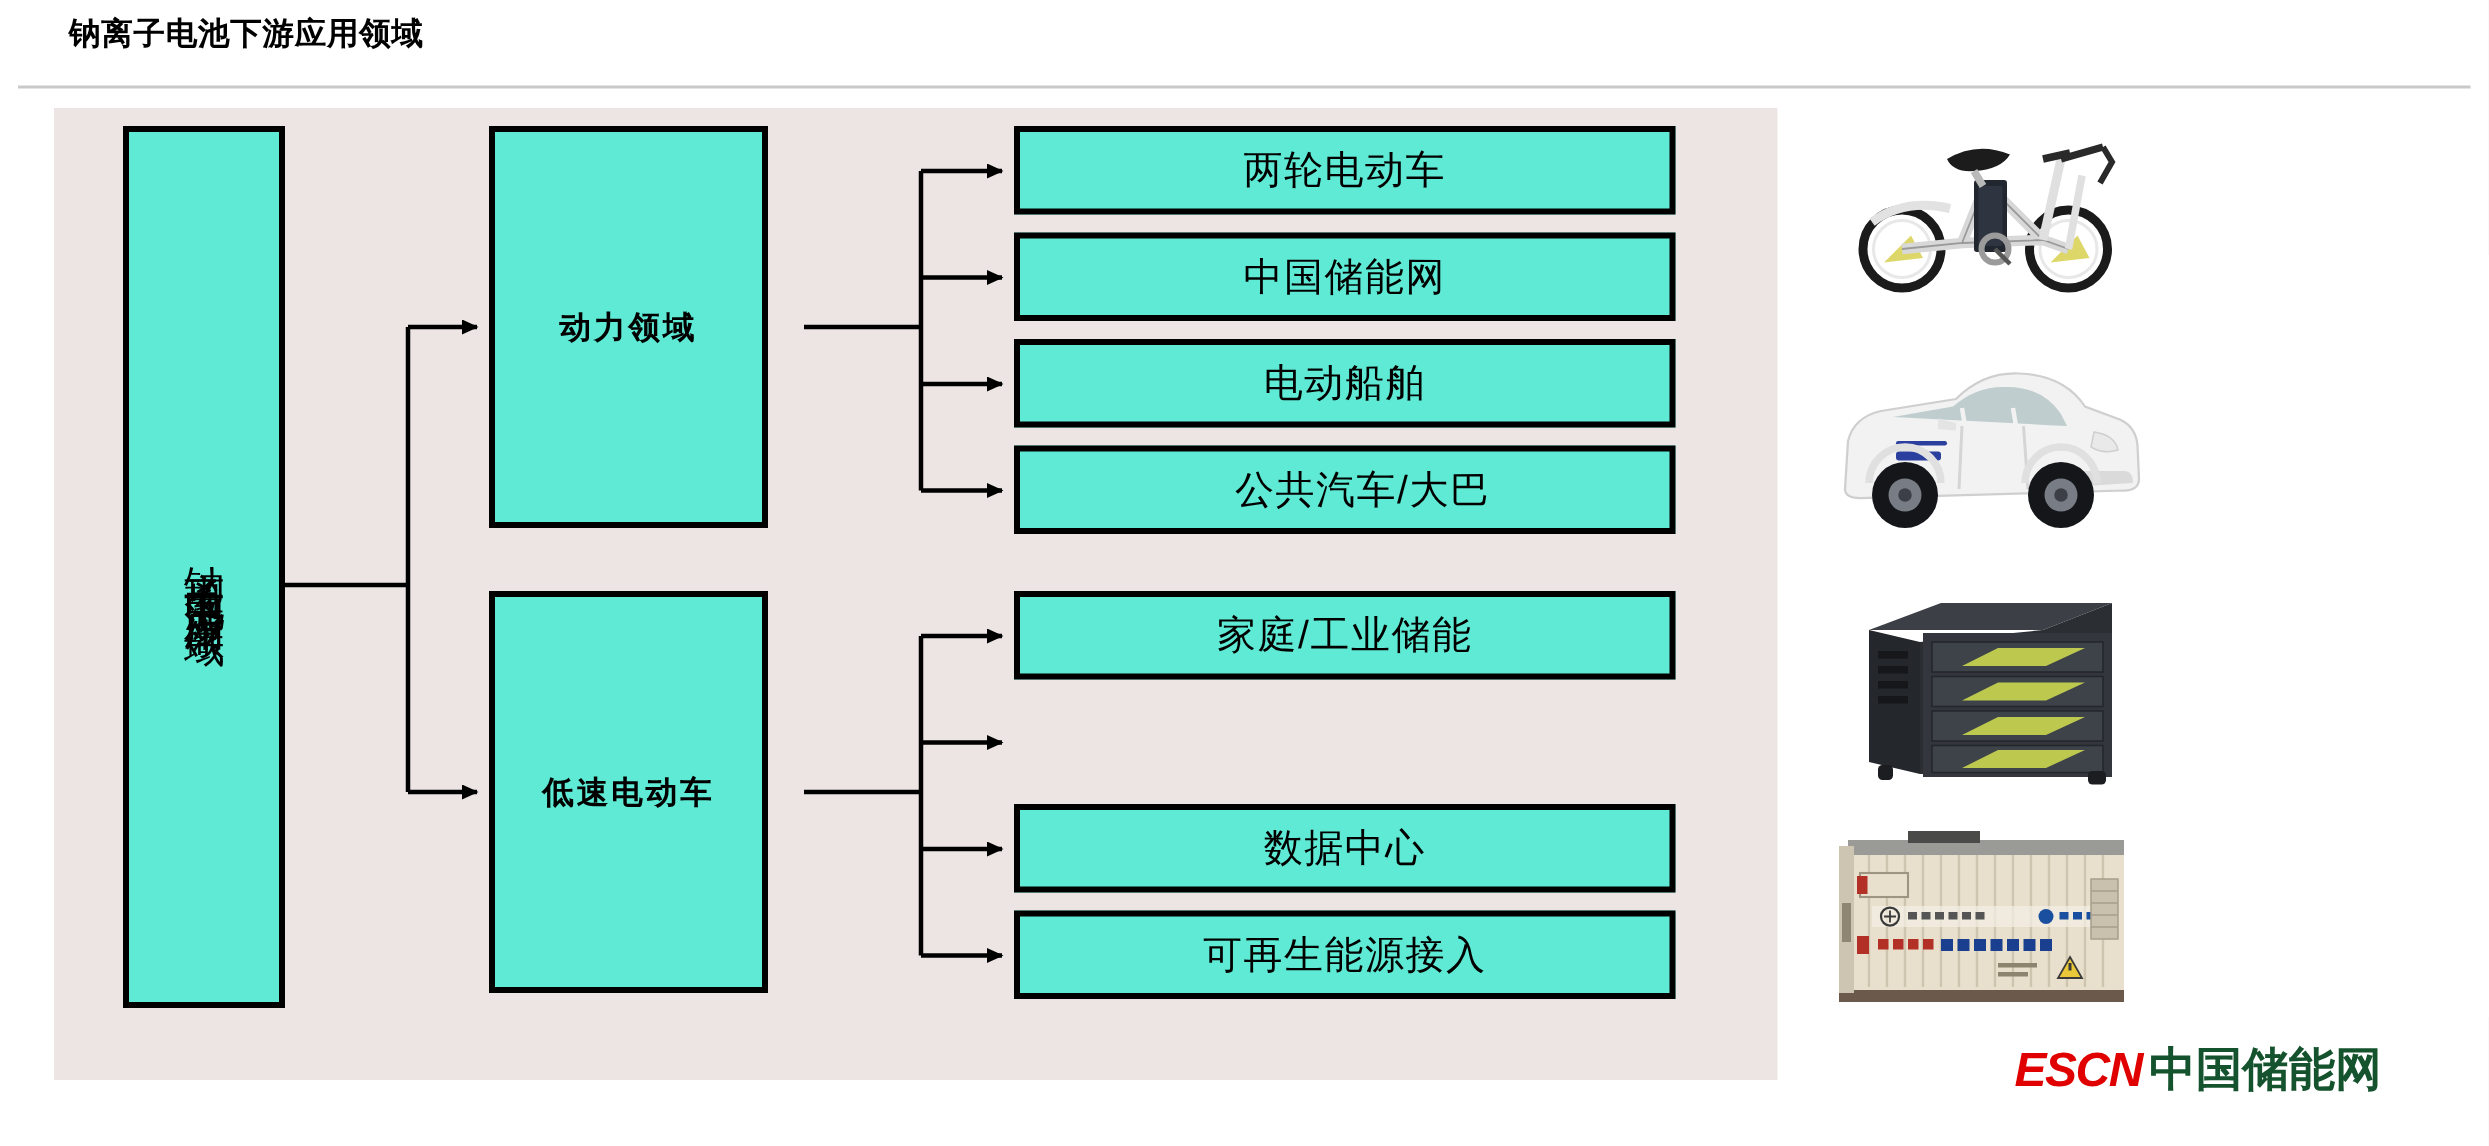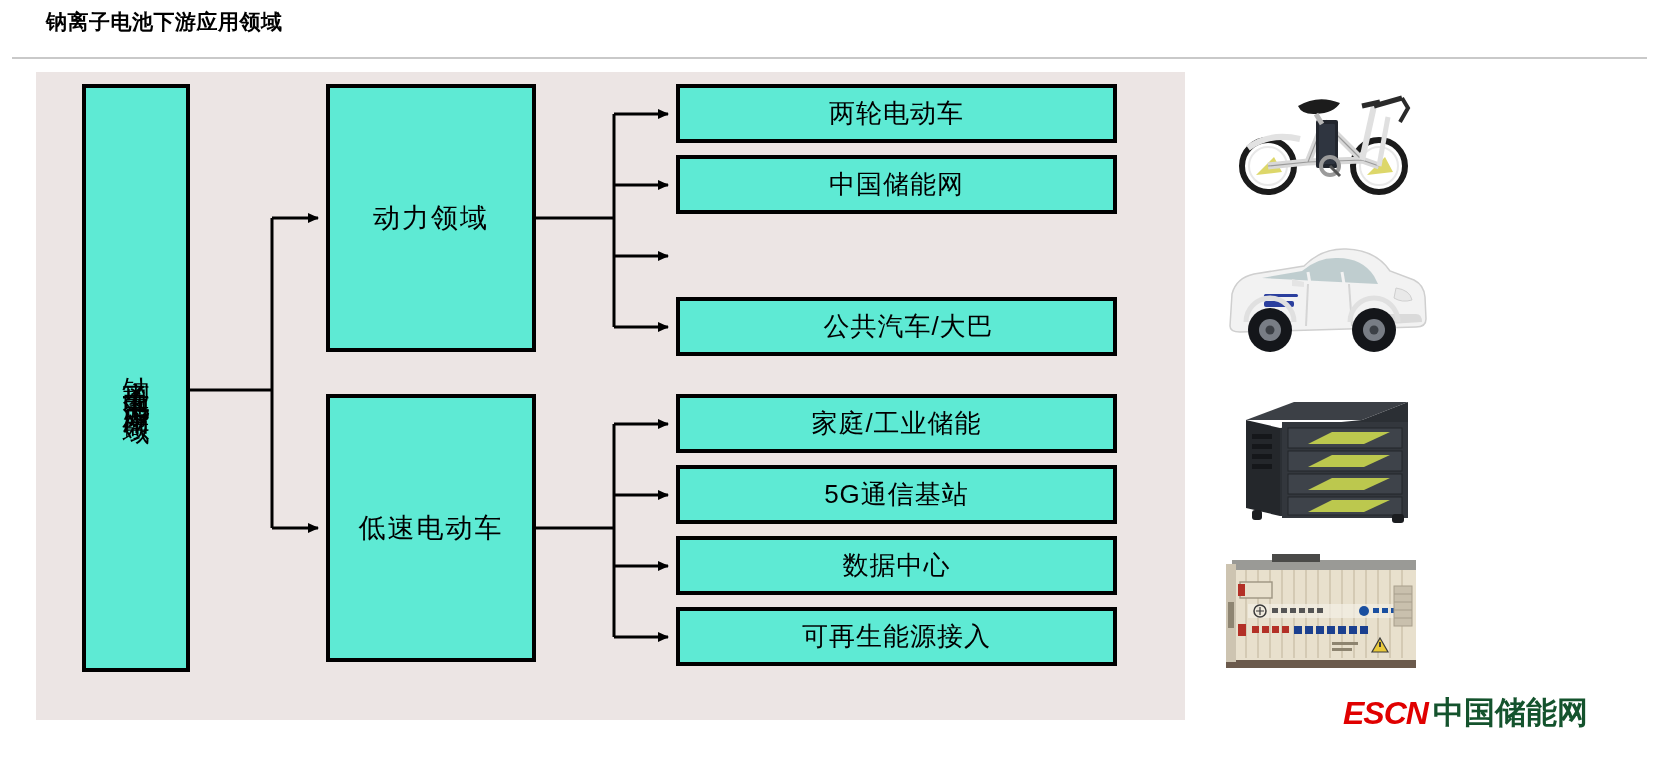--- a/index.html
+++ b/index.html
@@ -61,23 +61,24 @@
   #root-box .vtext {
     writing-mode: vertical-rl;
     text-orientation: upright;
     letter-spacing: 4px;
     font-size: 27px;
     white-space: nowrap;
   }
 
   
   .mid-box {
-    width: 210px; height: 268px;
-    font-size: 27px;
+    width: 186px; height: 268px;
+    font-size: 21px;
     letter-spacing: 2px;
+    font-weight: bold;
   }
   #mid-box-power   { left: 290px; top: 12px; }
   #mid-box-storage { left: 290px; top: 322px; }
 
   
   .leaf-box {
     left: 640px;
     width: 441px; height: 59px;
     font-size: 26px;
     letter-spacing: 1px;
@@ -186,29 +187,29 @@
   <div class="box mid-box" id="mid-box-storage">
     <span>低速电动车</span>
   </div>
 
   <div class="box leaf-box leaf-p0">
     <span>两轮电动车</span>
   </div>
   <div class="box leaf-box leaf-p1">
     <span>中国储能网</span>
   </div>
+  <div class="box leaf-box leaf-p2">
+    <span>电动船舶</span>
+  </div>
   <div class="box leaf-box leaf-p3">
     <span>公共汽车/大巴</span>
   </div>
 
   <div class="box leaf-box leaf-s0">
     <span>家庭/工业储能</span>
-  </div>
-  <div class="box leaf-box leaf-s1">
-    <span>5G通信基站</span>
   </div>
   <div class="box leaf-box leaf-s2">
     <span>数据中心</span>
   </div>
   <div class="box leaf-box leaf-s3">
     <span>可再生能源接入</span>
   </div>
 
 </div>
 

